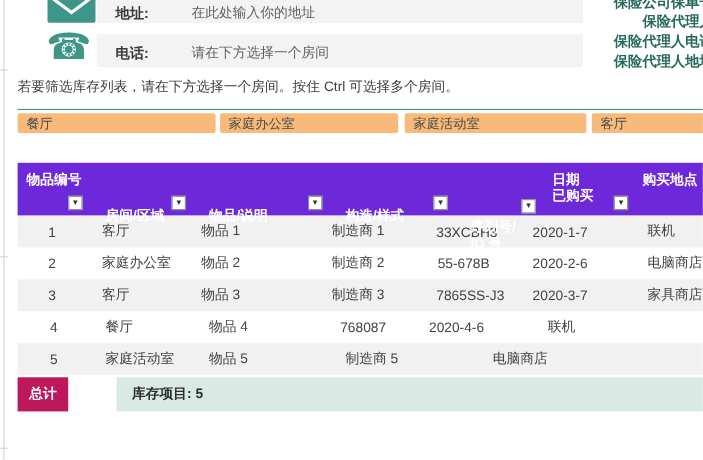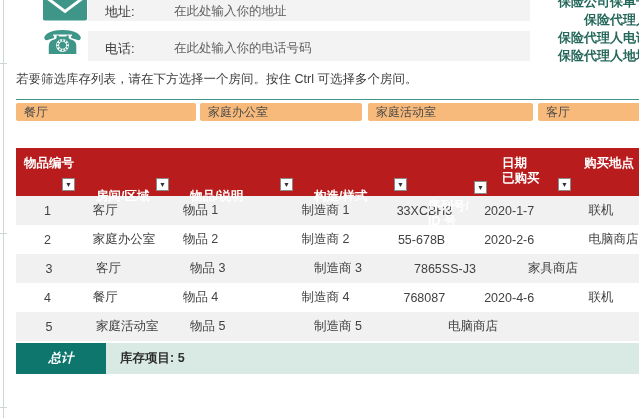--- a/index.html
+++ b/index.html
@@ -10,21 +10,21 @@
     color:#3d3d3d;
   }
   
   .gridline-v { position:absolute; left:3px; top:0; width:1px; height:418px; background:#ccd6d3; }
   .gridline-tick { position:absolute; left:0; width:7px; height:1px; background:#ccd6d3; }
 
   
   .band { position:absolute; left:88px; width:442px; background:#f3f3f3; }
   .band.addr { top:0; height:21px; }
   .band.phone { top:31px; height:30px; }
-  .contact-label { position:absolute; left:105px; font-weight:normal; font-size:13px; color:#3a3a3a; }
+  .contact-label { position:absolute; left:105px; font-weight:bold; font-size:13px; color:#3a3a3a; }
   .contact-value { position:absolute; left:174px; font-size:12.5px; color:#5f5f5f; cursor:text; }
   .envelope-wrap { position:absolute; left:43px; top:-11px; width:44px; height:32px; }
   .phone-glyph { position:absolute; left:42px; top:26px; font-size:33px; line-height:33px; color:#3e9688; }
 
   
   .ins-line { position:absolute; right:-10px; white-space:nowrap; font-weight:bold;
               font-size:13px; color:#26695c; text-align:right; }
 
   .hint { position:absolute; left:16px; top:71px; font-size:12.5px; color:#3d3d3d; white-space:nowrap; }
 
@@ -32,21 +32,21 @@
   .slicer-btn { position:absolute; top:103px; height:18px; background:#f8ba7a; border-radius:2px;
                 font-size:12px; line-height:18px; color:#4a4a4a; padding-left:8px; overflow:hidden;
                 cursor:pointer; }
   .sl1 { left:16px;  width:180px; }
   .sl2 { left:200px; width:162px; }
   .sl3 { left:368px; width:165px; }
   .sl4 { left:538px; width:110px; }
 
   
   .table { position:absolute; left:16px; top:148px; width:623px; }
-  .thead { display:flex; height:48px; background:#b91c1c; }
+  .thead { display:flex; height:48px; background:#6d28d9; }
   .th { position:relative; color:#ffffff; font-weight:bold; font-size:12.5px;
         line-height:15px; padding-top:8px; white-space:pre-line; }
   .tr { display:flex; height:29px; align-items:center; font-size:12.5px; color:#424242; }
   .tr.odd { background:#f1f1f1; }
   .td { overflow:hidden; white-space:nowrap; }
   .c1 { width:66px; text-align:center; }
   .c2 { width:94px; padding-left:14px; }
   .c3 { width:124px; padding-left:14px; }
   .c4 { width:114px; padding-left:14px; }
   .c5 { width:80px; }
@@ -58,24 +58,24 @@
   .th.c7 { padding-left:6px; }
   .td.c5 { text-align:right; padding-right:29px; }
   .td.c6 { padding-left:10px; }
   .td.c7 { padding-left:8px;margin-left:26px; }
   .filter-btn { position:absolute; bottom:5px; right:7px; width:13px; height:13px; background:#ffffff;
                 border:1px solid #8a8a8a; display:flex; align-items:center; justify-content:center;
                 cursor:pointer; }
   .filter-btn span { font-size:7px; line-height:7px; color:#333333; }
 
   .total-row { display:flex; height:31px; margin-top:2px; }
-  .total-cell { width:90px; background:#0f766e; color:#ffffff; font-weight:bold; font-size:12.5px;
-                display:flex; align-items:center; justify-content:center;font-style:italic; }
+  .total-cell { width:46px; background:#be185d; color:#ffffff; font-weight:bold; font-size:12.5px;
+                display:flex; align-items:center; justify-content:center; }
   .total-summary { flex:1; background:#d9eae5; color:#2e2e2e; font-weight:bold; font-size:12.5px;
-                   line-height:31px; padding-left:14px; }
+                   line-height:31px; padding-left:14px;margin-left:44px; }
 </style>
 </head>
 <body>
 
 <div class="gridline-v"></div>
 <div class="gridline-tick" style="top:63px"></div>
 <div class="gridline-tick" style="top:233px"></div>
 <div class="gridline-tick" style="top:407px"></div>
 
 <div class="band addr"></div>
@@ -85,21 +85,21 @@
   <svg width="44" height="32" viewBox="0 0 24 17">
     <rect x="0" y="2" width="24" height="15" rx="1" fill="#3e9688"></rect>
     <path d="M0 3 L12 12 L24 3" fill="none" stroke="#ffffff" stroke-width="1.6"></path>
   </svg>
 </div>
 <div class="contact-label" style="top:3px">地址:</div>
 <div class="contact-value" style="top:3px">在此处输入你的地址</div>
 
 <div class="phone-glyph">☎</div>
 <div class="contact-label" style="top:40px">电话:</div>
-<div class="contact-value" style="top:40px">在此处输入你的电话号码</div>
+<div class="contact-value" style="top:40px">请在下方选择一个房间</div>
 
 <div class="ins-line" style="top:-7px">保险公司保单号</div>
 <div class="ins-line" style="top:11px">保险代理人</div>
 <div class="ins-line" style="top:29px">保险代理人电话</div>
 <div class="ins-line" style="top:47px">保险代理人地址</div>
 
 <div class="hint">若要筛选库存列表，请在下方选择一个房间。按住 Ctrl 可选择多个房间。</div>
 <div class="slicer-rule"></div>
 <div class="slicer-btn sl1">餐厅</div>
 <div class="slicer-btn sl2">家庭办公室</div>
@@ -148,27 +148,27 @@
     <div class="td c5">55-678B</div>
     <div class="td c6">2020-2-6</div>
     <div class="td c7">电脑商店</div>
   </div>
   <div class="tr odd">
     <div class="td c1">3</div>
     <div class="td c2">客厅</div>
     <div class="td c3">物品 3</div>
     <div class="td c4">制造商 3</div>
     <div class="td c5">7865SS-J3</div>
+    <div class="td c6">2020-3-7</div>
     <div class="td c7">家具商店</div>
   </div>
   <div class="tr">
     <div class="td c1">4</div>
     <div class="td c2">餐厅</div>
     <div class="td c3">物品 4</div>
-    <div class="td c4">制造商 4</div>
     <div class="td c5">768087</div>
     <div class="td c6">2020-4-6</div>
     <div class="td c7">联机</div>
   </div>
   <div class="tr odd">
     <div class="td c1">5</div>
     <div class="td c2">家庭活动室</div>
     <div class="td c3">物品 5</div>
     <div class="td c4">制造商 5</div>
     <div class="td c7">电脑商店</div>

